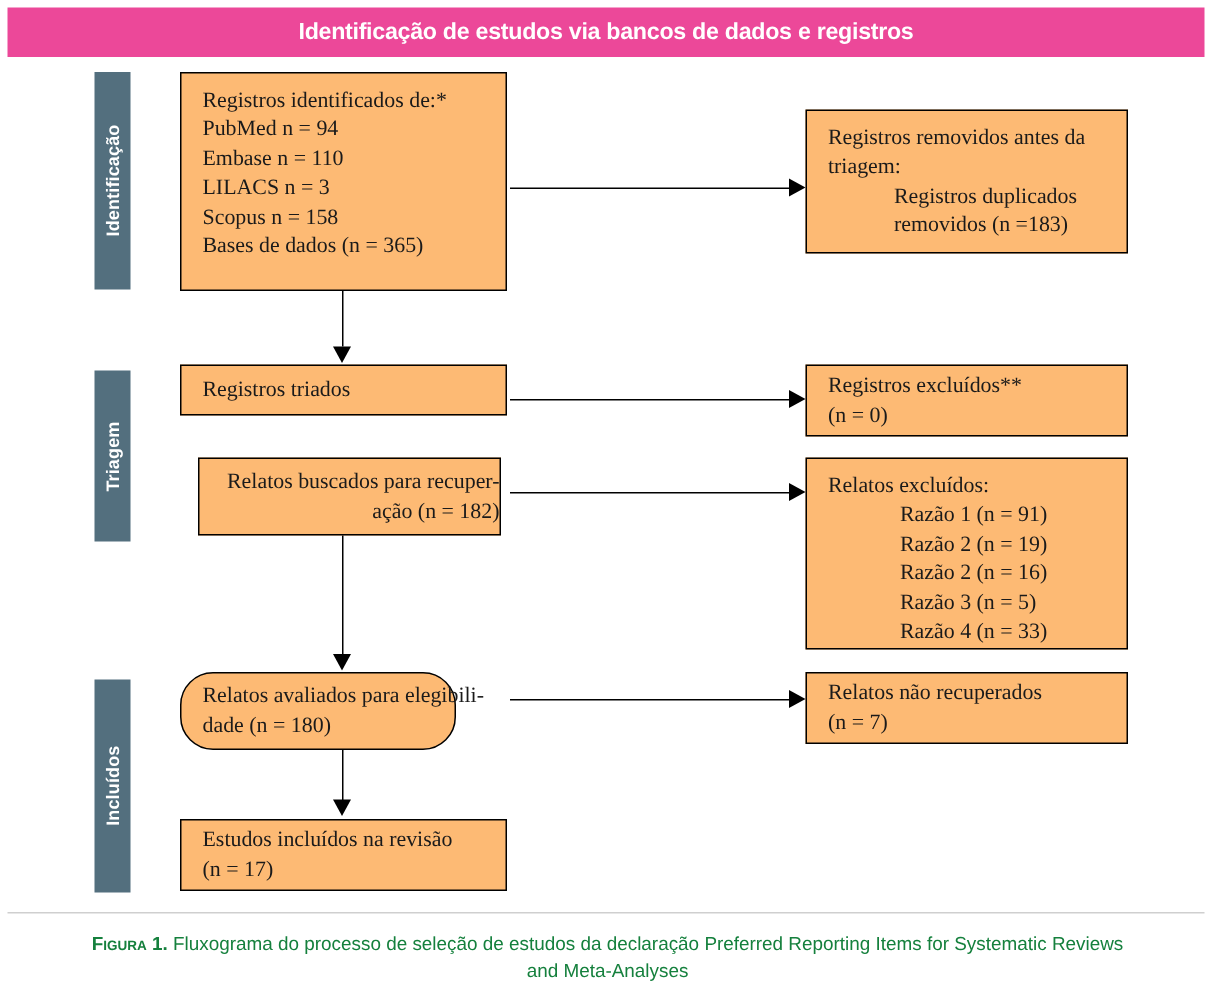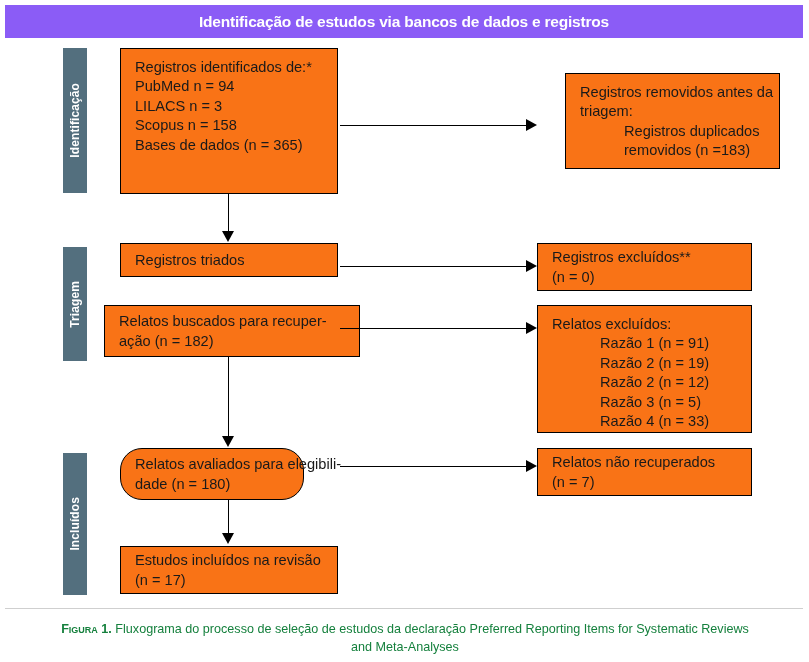--- a/index.html
+++ b/index.html
@@ -16,21 +16,21 @@
     color: #1a1a1a;
   }
 
   
   .banner {
     position: absolute;
     left: 5px;
     top: 5px;
     width: 798px;
     height: 33px;
-    background: #8b5cf6;
+    background: #ec4899;
     color: #ffffff;
     font-family: "Liberation Sans", sans-serif;
     font-weight: bold;
     font-size: 15.5px;
     letter-spacing: -0.2px;
     display: flex;
     align-items: center;
     justify-content: center;
     box-sizing: border-box;
   }
@@ -53,23 +53,23 @@
   .stage-tab span {
     writing-mode: vertical-rl;
     transform: rotate(180deg);
     white-space: nowrap;
   }
 
   
   .box {
     position: absolute;
     border: 1.3px solid #000000;
-    background: #f97316;
+    background: #fdba74;
     box-sizing: border-box;
-    font-family: Liberation Sans, sans-serif;
+    font-family: Liberation Serif, serif;
     font-size: 14.6px;
     line-height: 1.33;
     color: #1a1a1a;
     padding: 9px 0 8px 14px;
   }
   .box .ln { display: block; white-space: pre; }
   .box .ind {
     display: block;
     white-space: pre;
     padding-left: 48px;
@@ -149,26 +149,27 @@
 <div class="stage-tab" style="top:247px; height:114px;">
   <span>Triagem</span>
 </div>
 <div class="stage-tab" style="top:453px; height:142px;">
   <span>Incluídos</span>
 </div>
 
 <div class="box" style="left:120px; top:48px; width:218px; height:146px;">
   <span class="ln">Registros identificados de:*</span>
   <span class="ln">PubMed n = 94</span>
+  <span class="ln">Embase n = 110</span>
   <span class="ln">LILACS n = 3</span>
   <span class="ln">Scopus n = 158</span>
   <span class="ln">Bases de dados (n = 365)</span>
 </div>
 
-<div class="box vcenter" style="left:537px; top:73px; width:215px; height:96px;margin-left:28px;">
+<div class="box vcenter" style="left:537px; top:73px; width:215px; height:96px;">
   <span class="ln">Registros removidos antes da</span>
   <span class="ln">triagem:</span>
   <span class="ind-c">Registros duplicados</span>
   <span class="ind-c">removidos (n =183)</span>
 </div>
 
 <div class="hline" style="left:340px; top:125px; width:186px;"></div>
 <div class="arrow-right" style="left:526px; top:118.5px;"></div>
 
 <div class="vline" style="left:228px; top:194px; height:37px;"></div>
@@ -179,30 +180,30 @@
 </div>
 
 <div class="box vcenter" style="left:537px; top:243px; width:215px; height:48px;">
   <span class="ln">Registros excluídos**</span>
   <span class="ln">(n = 0)</span>
 </div>
 
 <div class="hline" style="left:340px; top:266px; width:186px;"></div>
 <div class="arrow-right" style="left:526px; top:259.5px;"></div>
 
-<div class="box vcenter" style="left:104px; top:305px; width:256px; height:52px;">
+<div class="box vcenter" style="left:132px; top:305px; width:202px; height:52px;text-align:right;">
   <span class="ln">Relatos buscados para recuper-</span>
   <span class="ln">ação (n = 182)</span>
 </div>
 
 <div class="box" style="left:537px; top:305px; width:215px; height:128px;">
   <span class="ln">Relatos excluídos:</span>
   <span class="ind">Razão 1 (n = 91)</span>
   <span class="ind">Razão 2 (n = 19)</span>
-  <span class="ind">Razão 2 (n = 12)</span>
+  <span class="ind">Razão 2 (n = 16)</span>
   <span class="ind">Razão 3 (n = 5)</span>
   <span class="ind">Razão 4 (n = 33)</span>
 </div>
 
 <div class="hline" style="left:340px; top:328px; width:186px;"></div>
 <div class="arrow-right" style="left:526px; top:321.5px;"></div>
 
 <div class="vline" style="left:228px; top:357px; width:0; height:84px;"></div>
 <div class="arrow-down" style="left:221.5px; top:436px;"></div>
 

